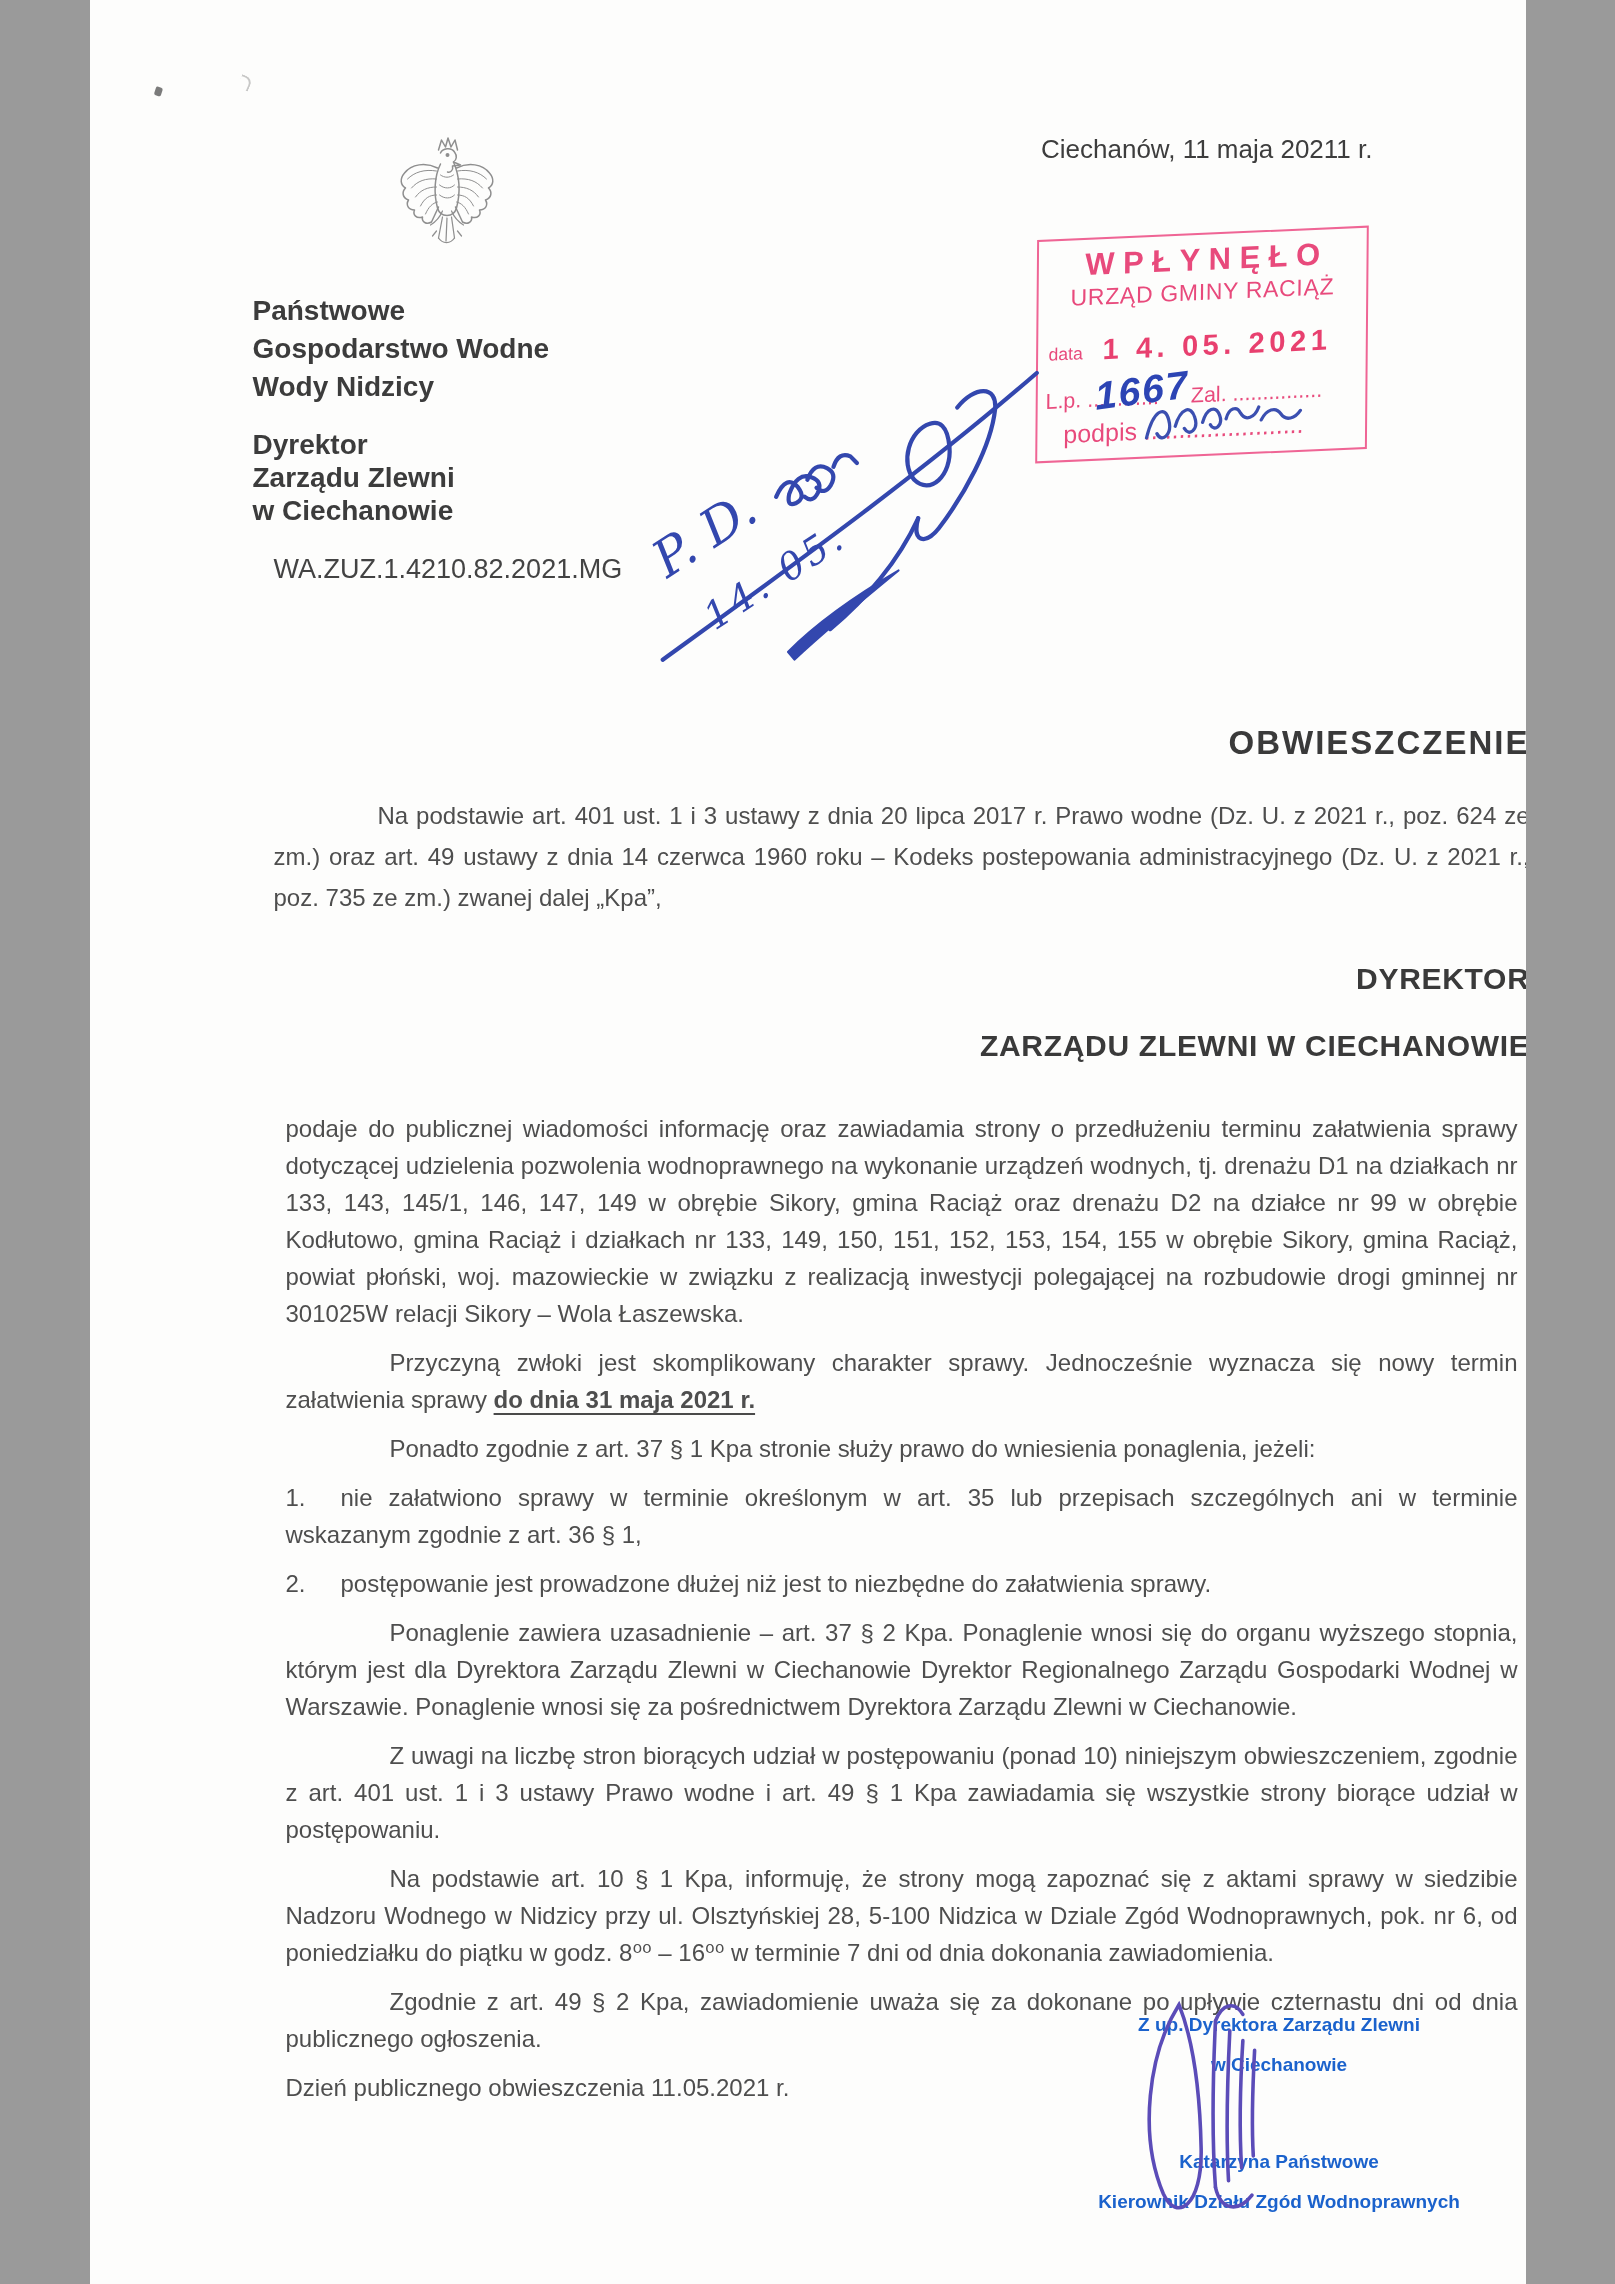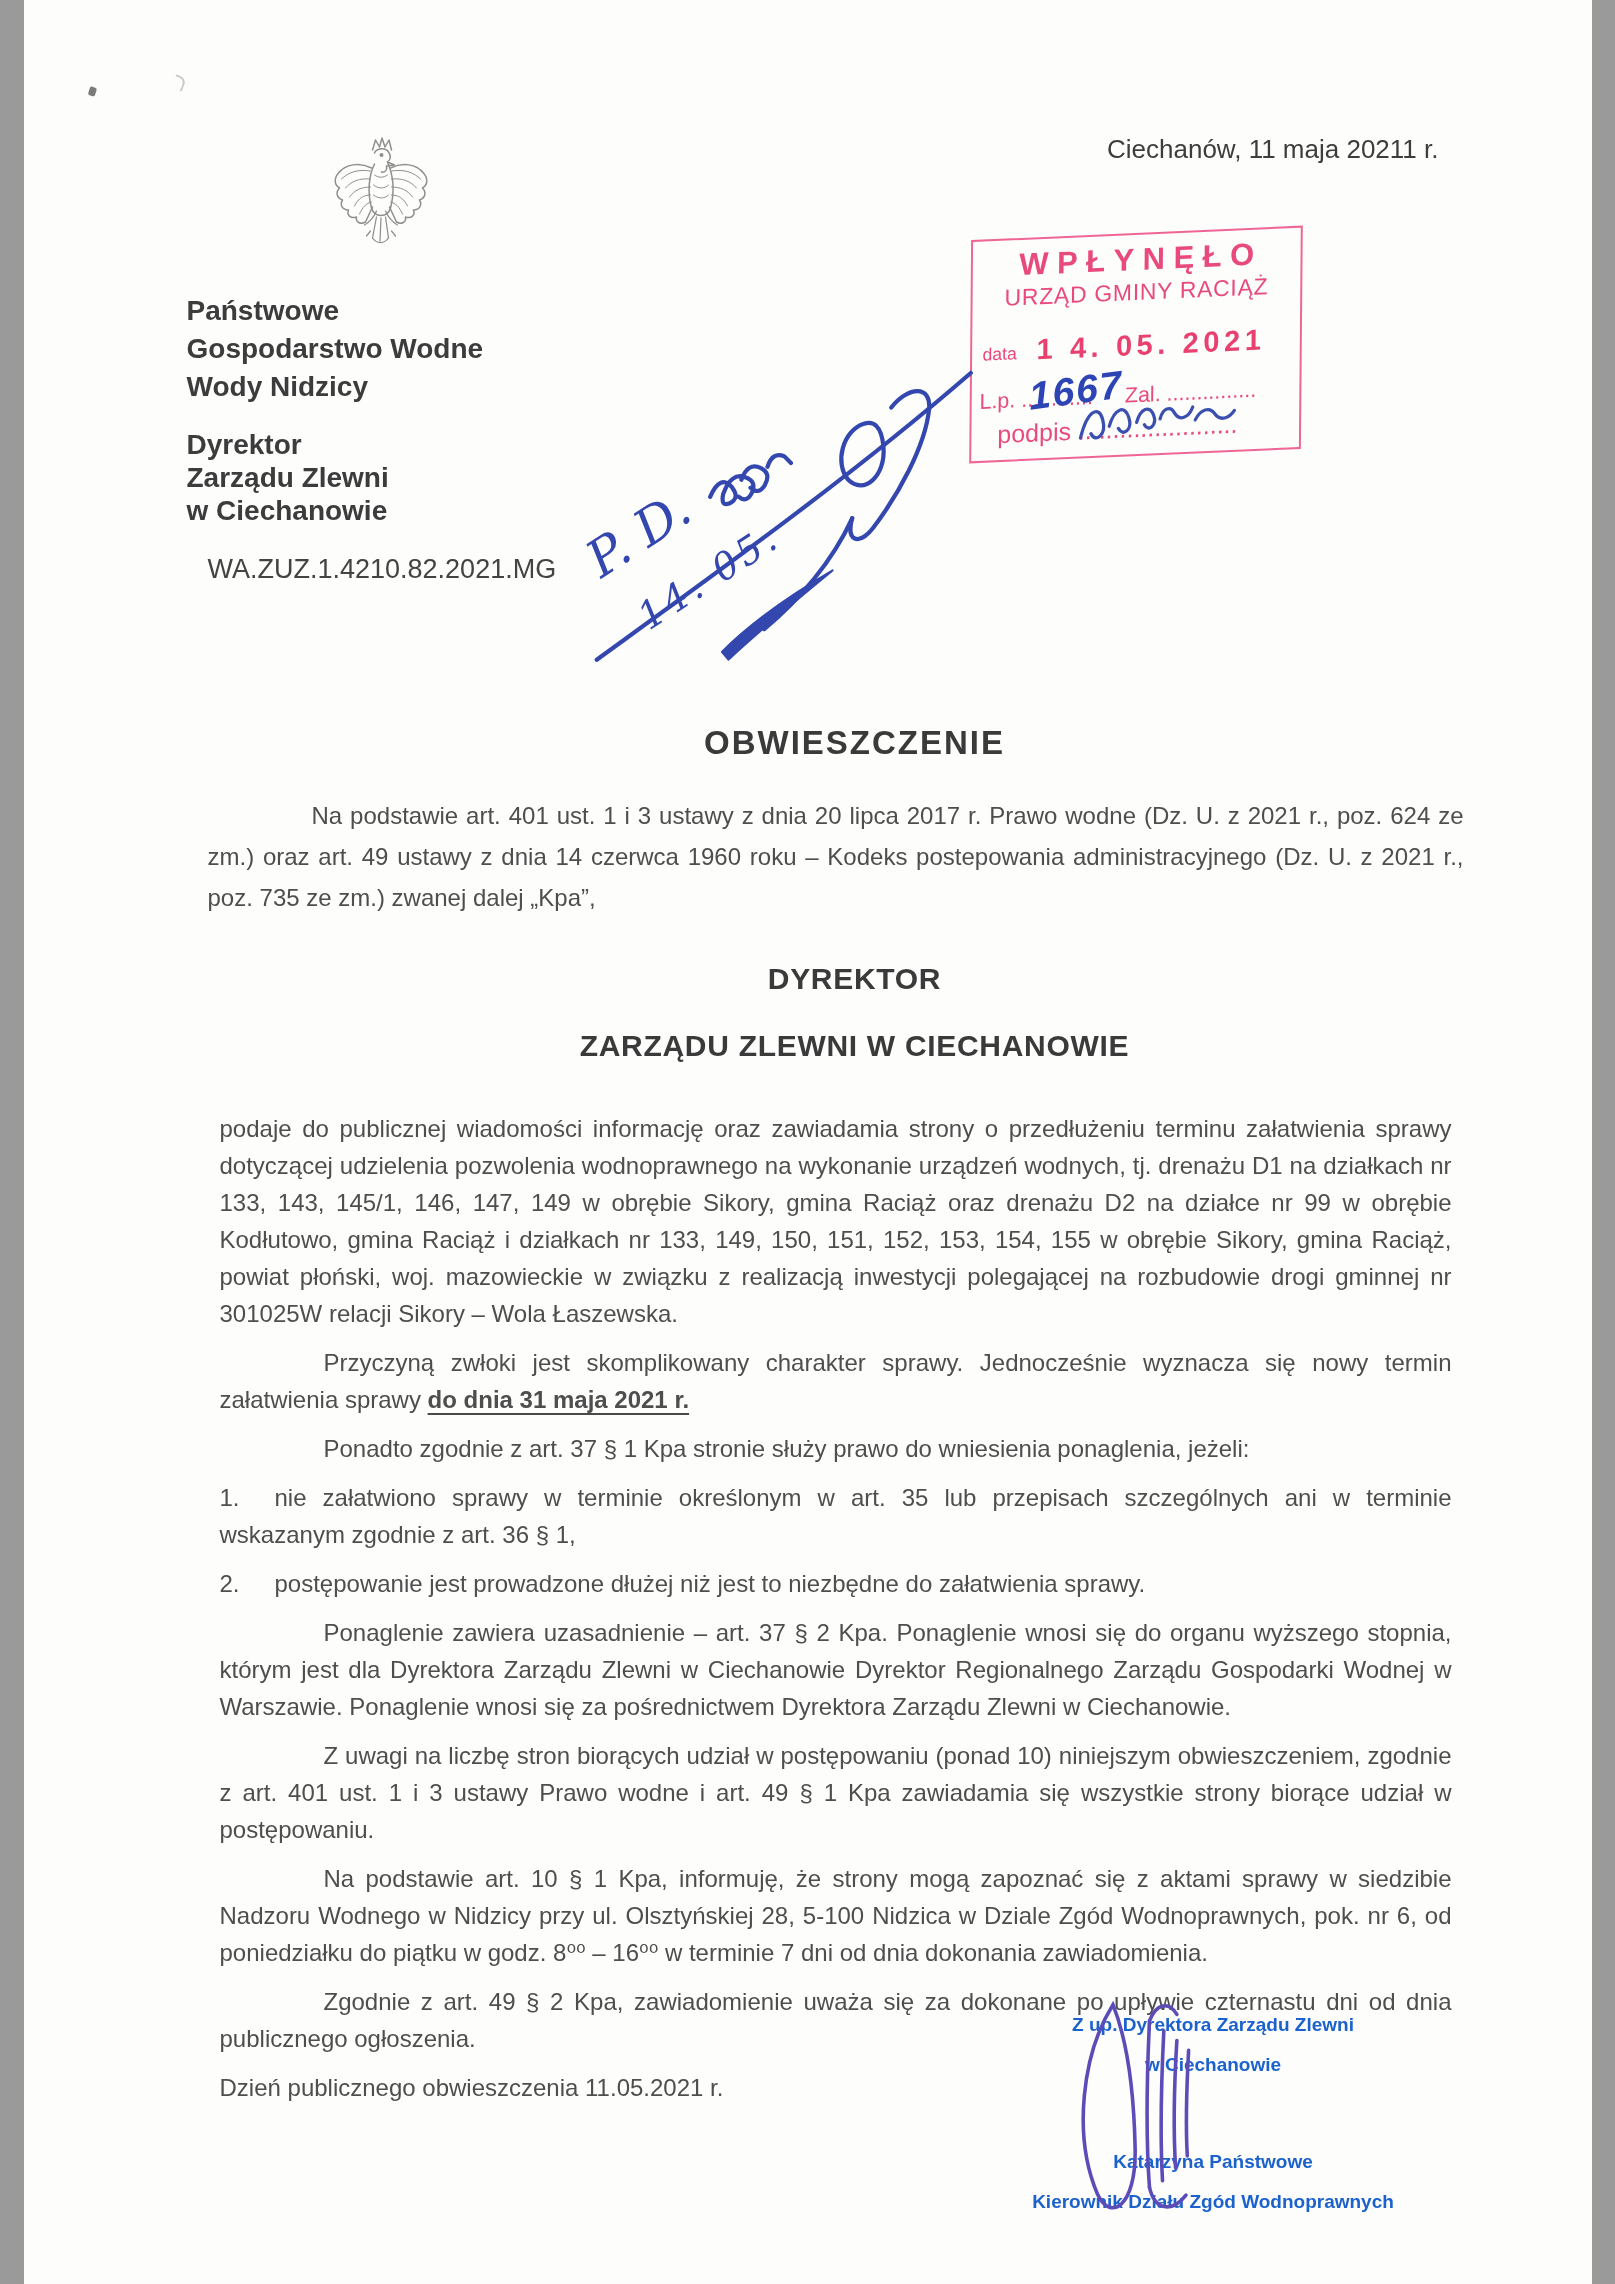--- a/index.html
+++ b/index.html
@@ -1,17 +1,17 @@
 <!DOCTYPE html>
 <html style="font-size:10.4px"><head>
 <meta charset="utf-8">
 <style>
   html,body { margin:0; padding:0; background:#9a9a9a; }
   .page {
-    position:relative; width:1568px; height:2284px; margin:0 auto;
+    position:relative; width:1436px; height:2284px; margin:0 auto;
     background:#fdfdfc; overflow:hidden;
     font-family:"Liberation Sans","DejaVu Sans",sans-serif;
     color:#4e4e4e;
   }
   
   .speck { position:absolute; background:#5a5a5a; }
   .s1 { left:65px; top:87px; width:7.2px; height:8.5px; border-radius:2px; transform:rotate(18deg); opacity:.8; }
   .s2 { left:149px; top:76px; width:10.4px; height:11.7px; background:none; border-top:2.6px solid #9d9d9d; border-right:2.6px solid #9d9d9d; border-radius:0 7.8px 0 0; transform:rotate(24deg); opacity:.55; }
 
   .date-line { position:absolute; top:134px; right:153px; font-size:26px; color:#3d3d3d; }
@@ -40,21 +40,21 @@
   .lpnum {
     position:absolute; left:57px; top:-17px; font-size:39px; font-style:italic; font-weight:bold;
     color:#2c44b4; transform:rotate(-5deg); letter-spacing:2px;
   }
   .spod { margin-top:6.5px; padding-left:26px; font-size:25px; position:relative; }
   .podscribble { position:absolute; left:104px; top:-19.6px; width:163px; height:62px; }
 
   .handnote { position:absolute; left:548px; top:339px; width:417px; height:339px; z-index:5; }
   .handnote text { fill:#3347ae; font-family:"DejaVu Serif","Liberation Serif",serif; font-style:italic; }
 
-  .centered { position:absolute; left:184px; width:1256px; text-align:center; box-sizing:border-box; padding-left:38px; color:#3a3a3a; }
+  .centered { position:absolute; left:184px; width:1256px; text-align:right; box-sizing:border-box; padding-left:38px; color:#3a3a3a; }
   .title { top:724px; font-size:33px; font-weight:bold; letter-spacing:2px; }
   .h2 { font-size:30px; font-weight:bold; letter-spacing:0.7px; }
   .h2a { top:962px; }
   .h2b { top:1017px;margin-top:12px; }
 
   .intro {
     position:absolute; left:184px; top:795px; width:1256px; margin:0;
     font-size:24px; line-height:41px; text-align:justify; color:#4e4e4e;
   }
   .bodyblock {

